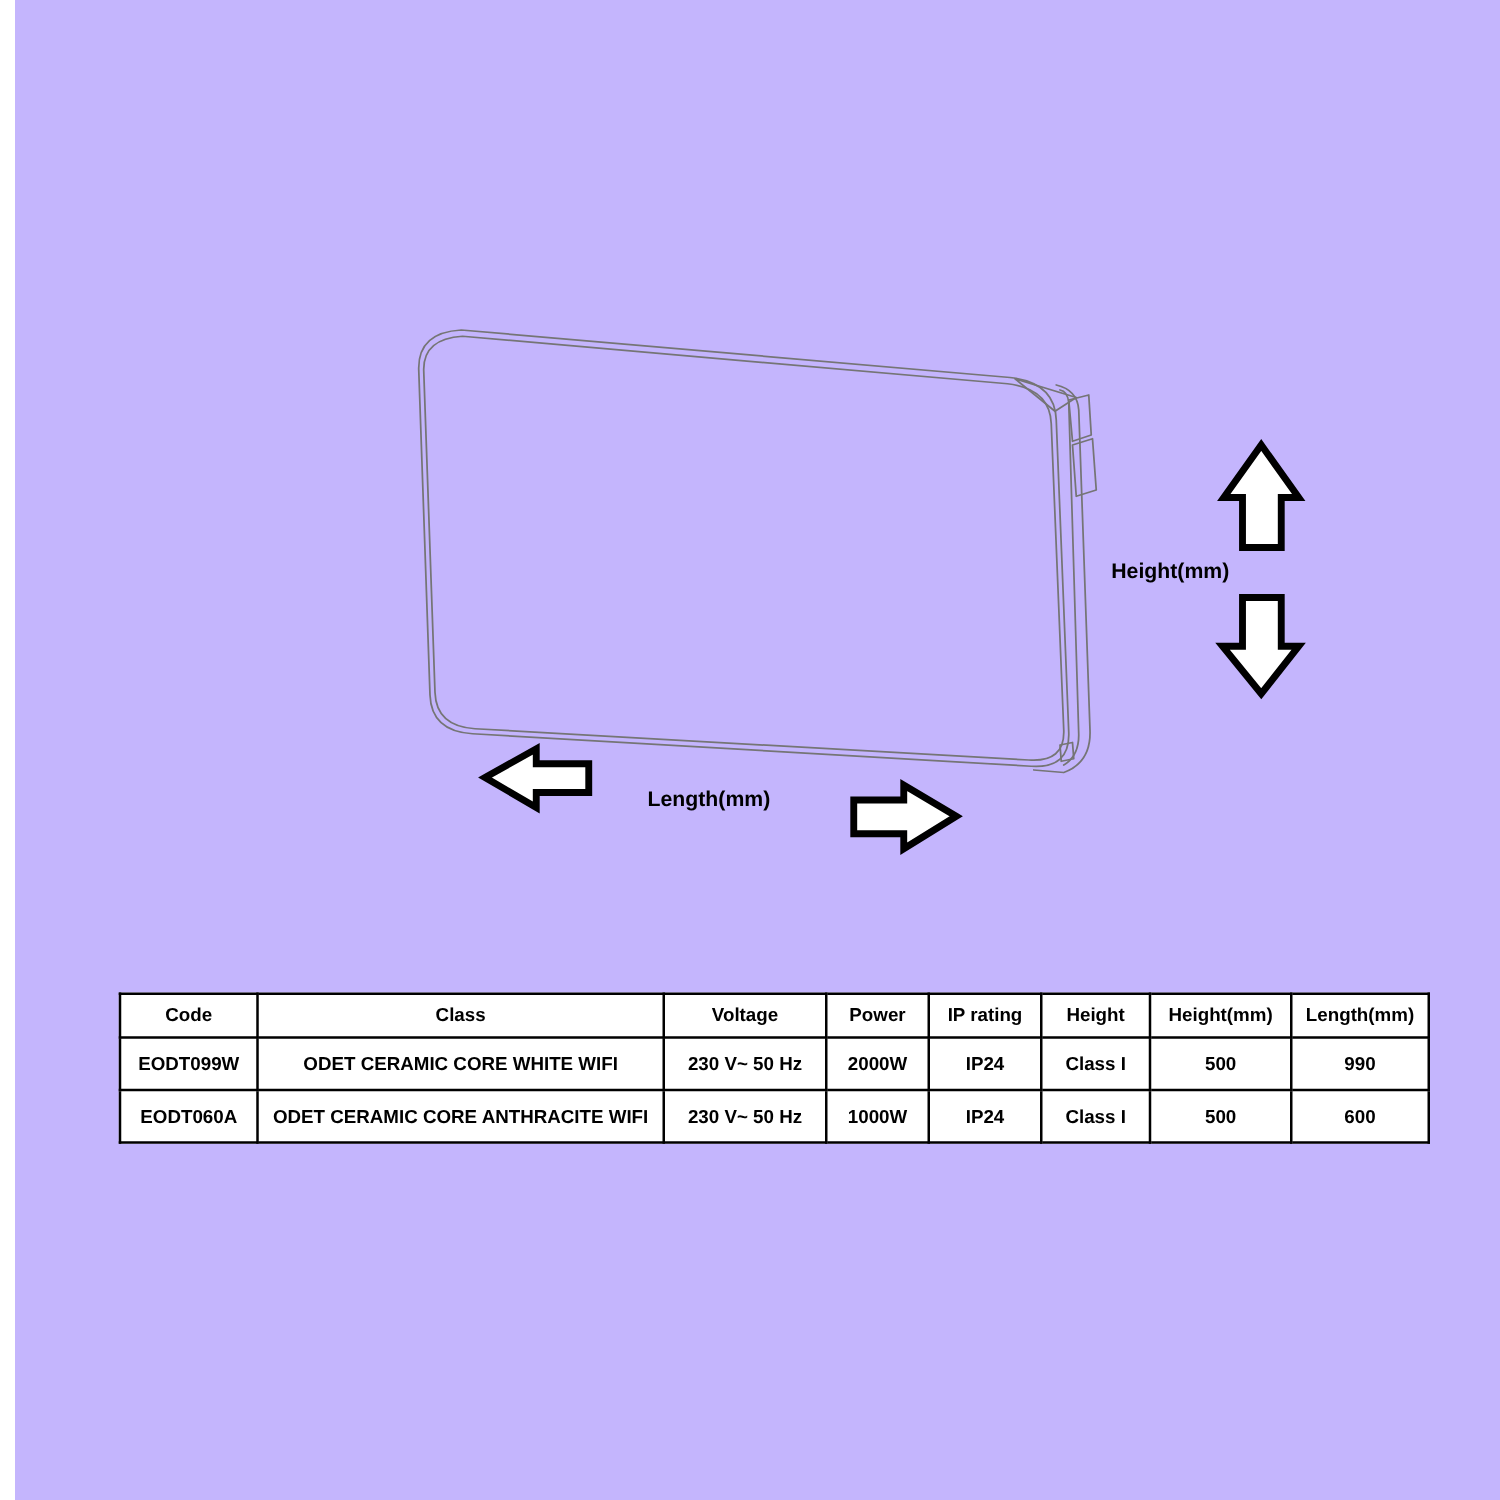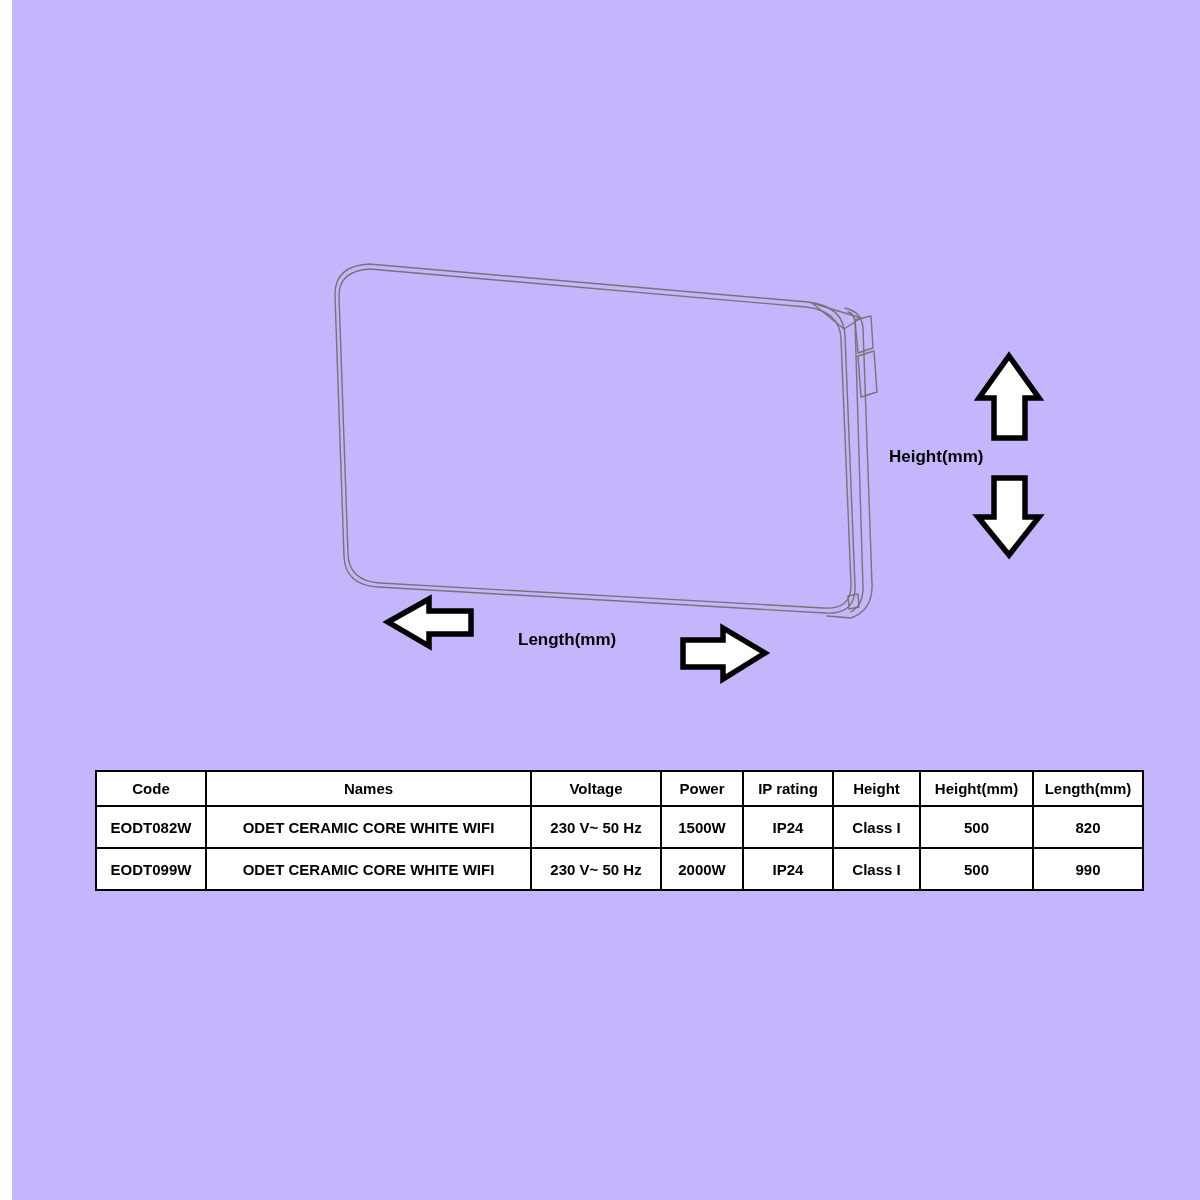--- a/index.html
+++ b/index.html
@@ -28,21 +28,21 @@
     color: #000000;
     white-space: nowrap;
     letter-spacing: 0px;
   }
   .dim-label.height { left: 877px; top: 447px; }
   .dim-label.length { left: 506px; top: 630px; }
 
   table.spec {
     position: absolute;
     left: 83px;
-    top: 770px;
+    top: 794px;
     width: 1047px;
     border-collapse: collapse;
     table-layout: fixed;
     background: #ffffff;
   }
   table.spec th, table.spec td {
     border: 2px solid #000000;
     text-align: center;
     vertical-align: middle;
     color: #000000;
@@ -102,46 +102,46 @@
       <col style="width:130px">
       <col style="width:82px">
       <col style="width:90px">
       <col style="width:87px">
       <col style="width:113px">
       <col style="width:110px">
     </colgroup>
     <thead>
       <tr>
         <th>Code</th>
-        <th>Names</th>
+        <th>Class</th>
         <th>Voltage</th>
         <th>Power</th>
         <th>IP rating</th>
         <th>Height</th>
         <th>Height(mm)</th>
         <th>Length(mm)</th>
       </tr>
     </thead>
     <tbody>
         <tr>
-          <td>EODT082W</td>
-          <td>ODET CERAMIC CORE WHITE WIFI</td>
-          <td>230 V~ 50 Hz</td>
-          <td>1500W</td>
-          <td>IP24</td>
-          <td>Class I</td>
-          <td>500</td>
-          <td>820</td>
-        </tr>
-        <tr>
           <td>EODT099W</td>
           <td>ODET CERAMIC CORE WHITE WIFI</td>
           <td>230 V~ 50 Hz</td>
           <td>2000W</td>
           <td>IP24</td>
           <td>Class I</td>
           <td>500</td>
           <td>990</td>
         </tr>
+        <tr>
+          <td>EODT060A</td>
+          <td>ODET CERAMIC CORE ANTHRACITE WIFI</td>
+          <td>230 V~ 50 Hz</td>
+          <td>1000W</td>
+          <td>IP24</td>
+          <td>Class I</td>
+          <td>500</td>
+          <td>600</td>
+        </tr>
       </tbody>
   </table>
 
 </div>
 
 </body></html>

